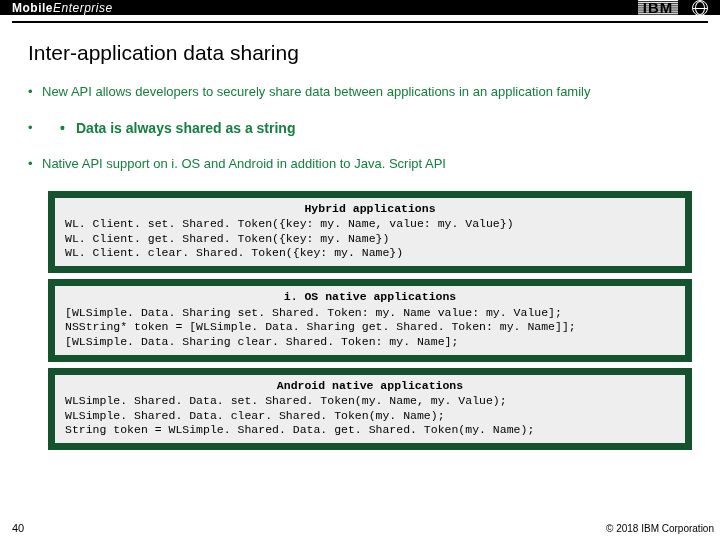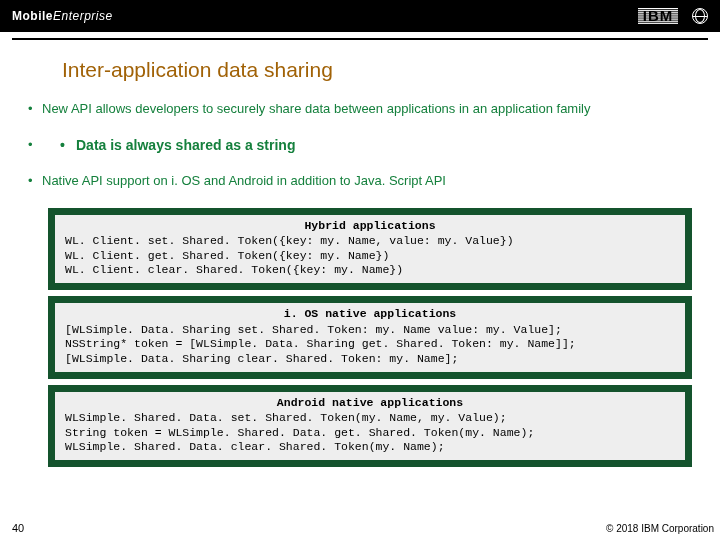--- a/index.html
+++ b/index.html
@@ -7,21 +7,21 @@
     width: 720px;
     height: 540px;
     font-family: Arial, Helvetica, sans-serif;
     background: #fff;
     position: relative;
     overflow: hidden;
   }
   .header {
     background: #000;
     color: #fff;
-    height: 32px;
+    height: 15px;
     display: flex;
     align-items: center;
     justify-content: space-between;
     padding: 0 12px;
   }
   .header-left {
     font-size: 12px;
     font-style: italic;
     letter-spacing: 0.5px;
   }
@@ -45,23 +45,22 @@
   .rule {
     border: none; border-top: 2px solid #000;
     margin: 6px 12px 0 12px;
   }
   .content {
     padding: 18px 28px 0 28px;
   }
   h1 {
     font-size: 21px;
     font-weight: normal;
-    color: #a16207;
+    color: #000000;
     margin-bottom: 18px;
-    margin-left: 34px;
   }
   ul.top { list-style: none; }
   ul.top > li {
     font-size: 13px;
     color: #15803d;
     margin-bottom: 18px;
     padding-left: 14px;
     position: relative;
     line-height: 1.35;
   }
@@ -167,19 +166,19 @@
   <div class="codebox">
     <div class="title">i. OS native applications</div>
     <div class="line">[WLSimple. Data. Sharing set. Shared. Token: my. Name value: my. Value];</div>
     <div class="line">NSString* token = [WLSimple. Data. Sharing get. Shared. Token: my. Name]];</div>
     <div class="line">[WLSimple. Data. Sharing clear. Shared. Token: my. Name];</div>
   </div>
 
   <div class="codebox">
     <div class="title">Android native applications</div>
     <div class="line">WLSimple. Shared. Data. set. Shared. Token(my. Name, my. Value);</div>
+    <div class="line">WLSimple. Shared. Data. clear. Shared. Token(my. Name);</div>
     <div class="line">String token = WLSimple. Shared. Data. get. Shared. Token(my. Name);</div>
-    <div class="line">WLSimple. Shared. Data. clear. Shared. Token(my. Name);</div>
   </div>
 </div>
 
 <div class="page-num">40</div>
 <div class="copyright">© 2018 IBM Corporation</div>
 
 </body></html>

